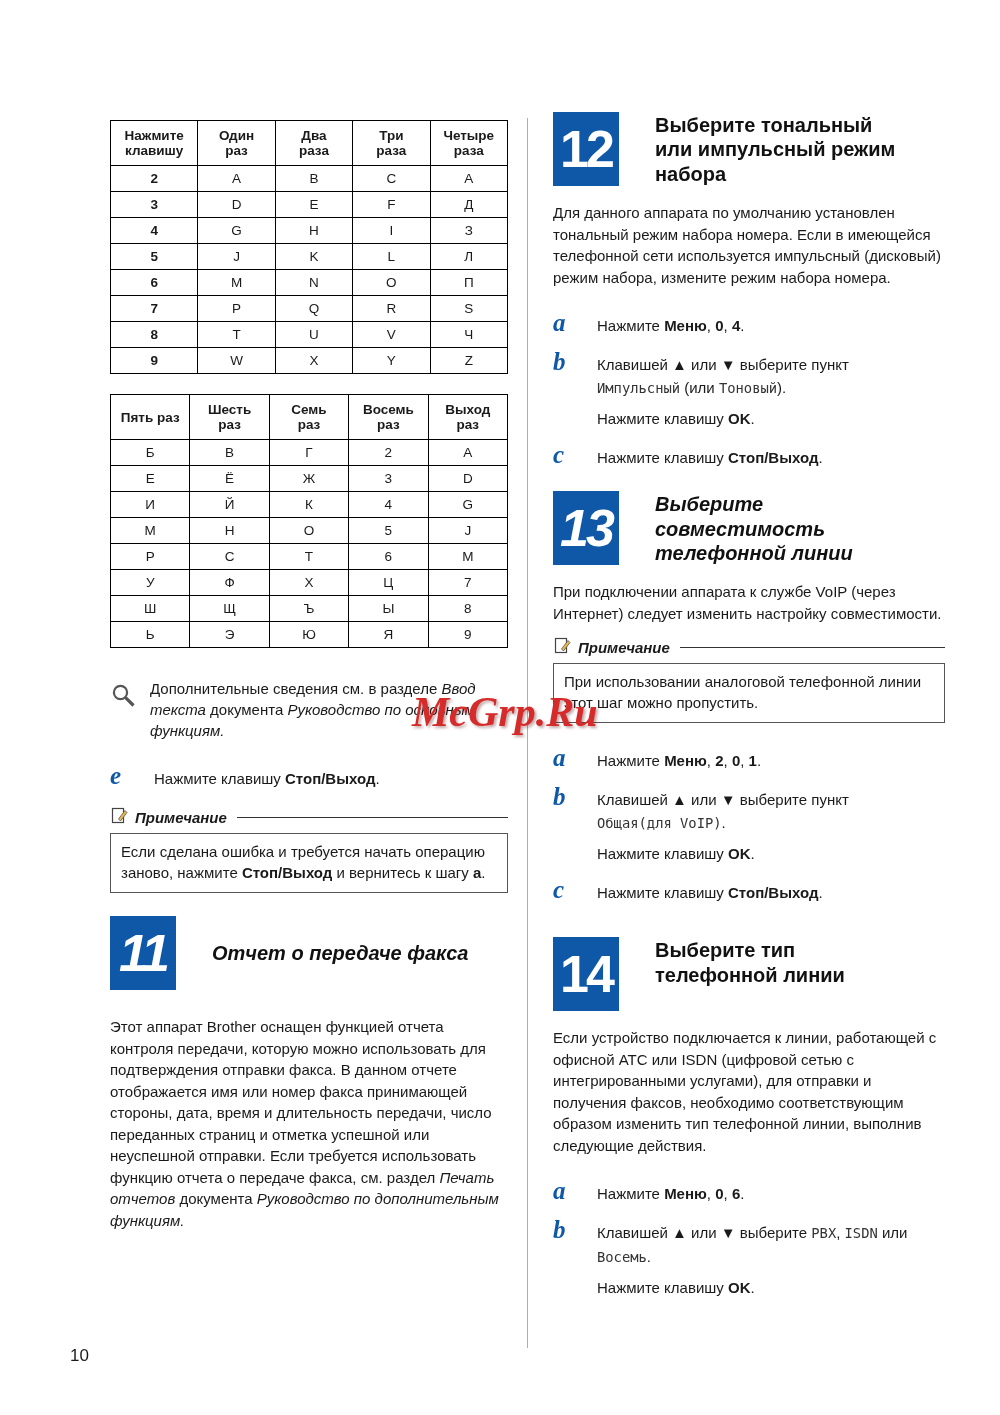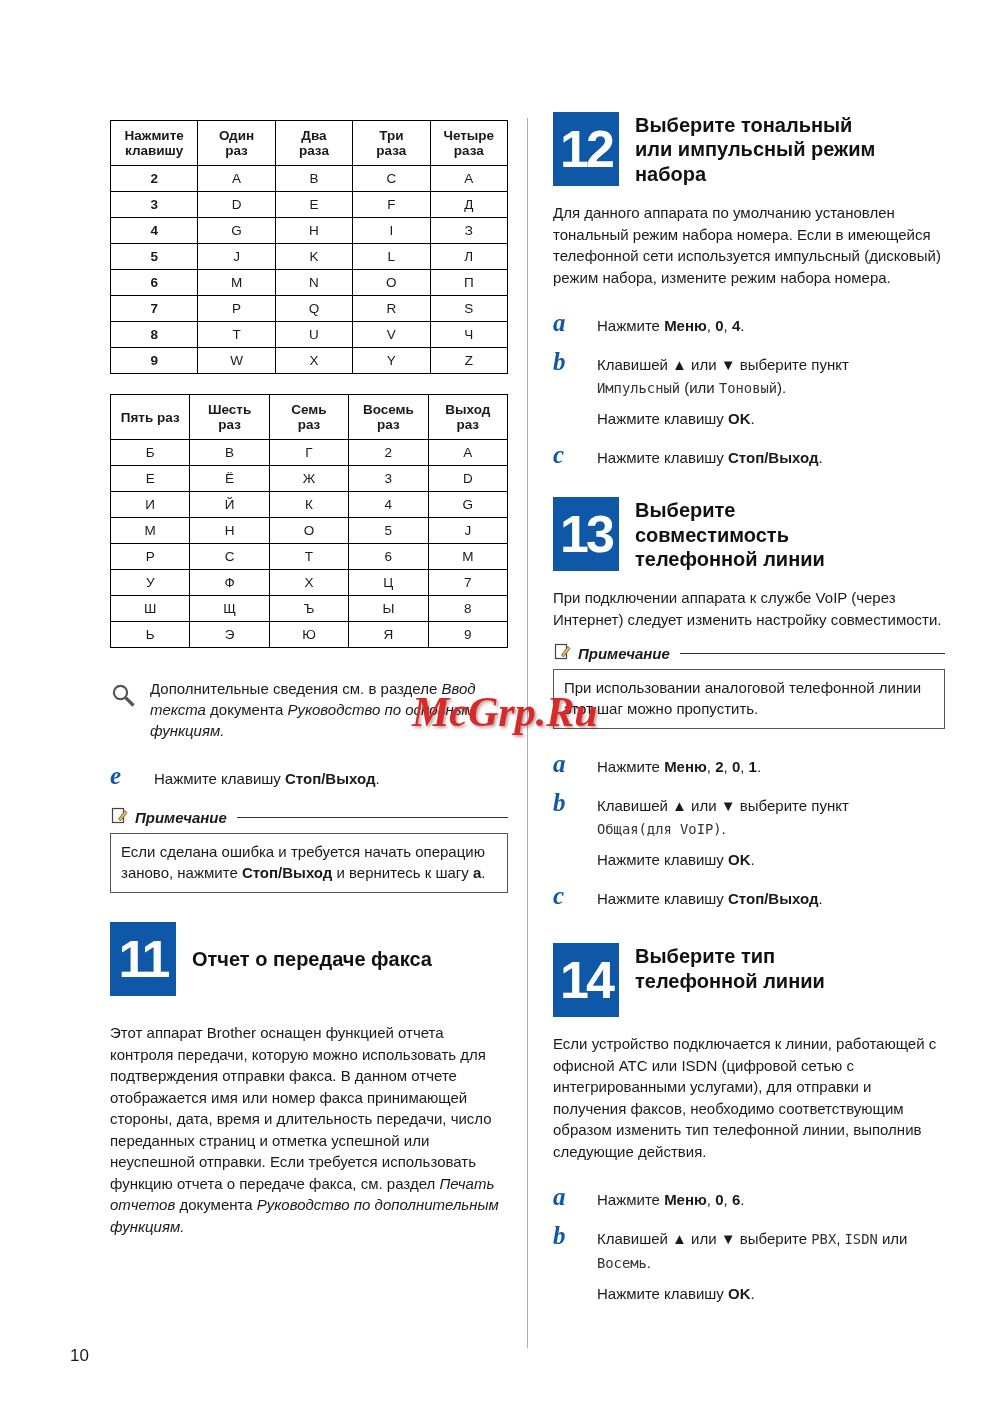--- a/index.html
+++ b/index.html
@@ -33,33 +33,33 @@
   .sub + .sub { margin-top:13px; }
 
   
   .note { margin-top:17px; }
   .note-head { display:flex; align-items:center; gap:6px; }
   .note-title { font-weight:bold; font-size:15px; font-style:italic; }
   .note-rule { flex:1; height:1px; background:#333; margin-left:4px; }
   .note-body { border:1px solid #555; margin-top:4px; padding:7px 10px 9px; font-size:15px; line-height:21px; }
 
   
-  .step-head { display:flex; align-items:flex-start; }
+  .step-head { display:flex; align-items:flex-start;gap:20px; }
   .step-num { flex:none; width:66px; height:74px; background:#0f58a8; color:#fff;
       display:flex; align-items:center; justify-content:center;
       font-weight:bold; font-size:52px; letter-spacing:-3px; }
   .step-title { margin-left:16px; font-weight:bold; font-size:20px; line-height:1.22; color:#111; padding-top:1px; }
   .step-title.w-narrow { max-width:250px; }
   .step-title.w-xnarrow { max-width:215px; }
   .step-head.centered { align-items:center; }
 
   .para { font-size:15px; line-height:21.5px; margin-top:16px; }
   .para.body11 { margin-top:26px; }
 
-  .mt36 { margin-top:29px; }
+  .mt36 { margin-top:23px;font-style:italic; }
   .mt34 { margin-top:34px; }
   .mt12 { margin-top:12px; }
 
   
   .rt-b { font-weight:bold; }
   .rt-i { font-style:italic; }
   .rt-m { font-family:"DejaVu Sans Mono", monospace; font-size:0.92em; color:#333;margin-top:40px; }
 
   
   .watermark { position:absolute; left:412px; top:688px; font-family:"Liberation Serif", serif;

